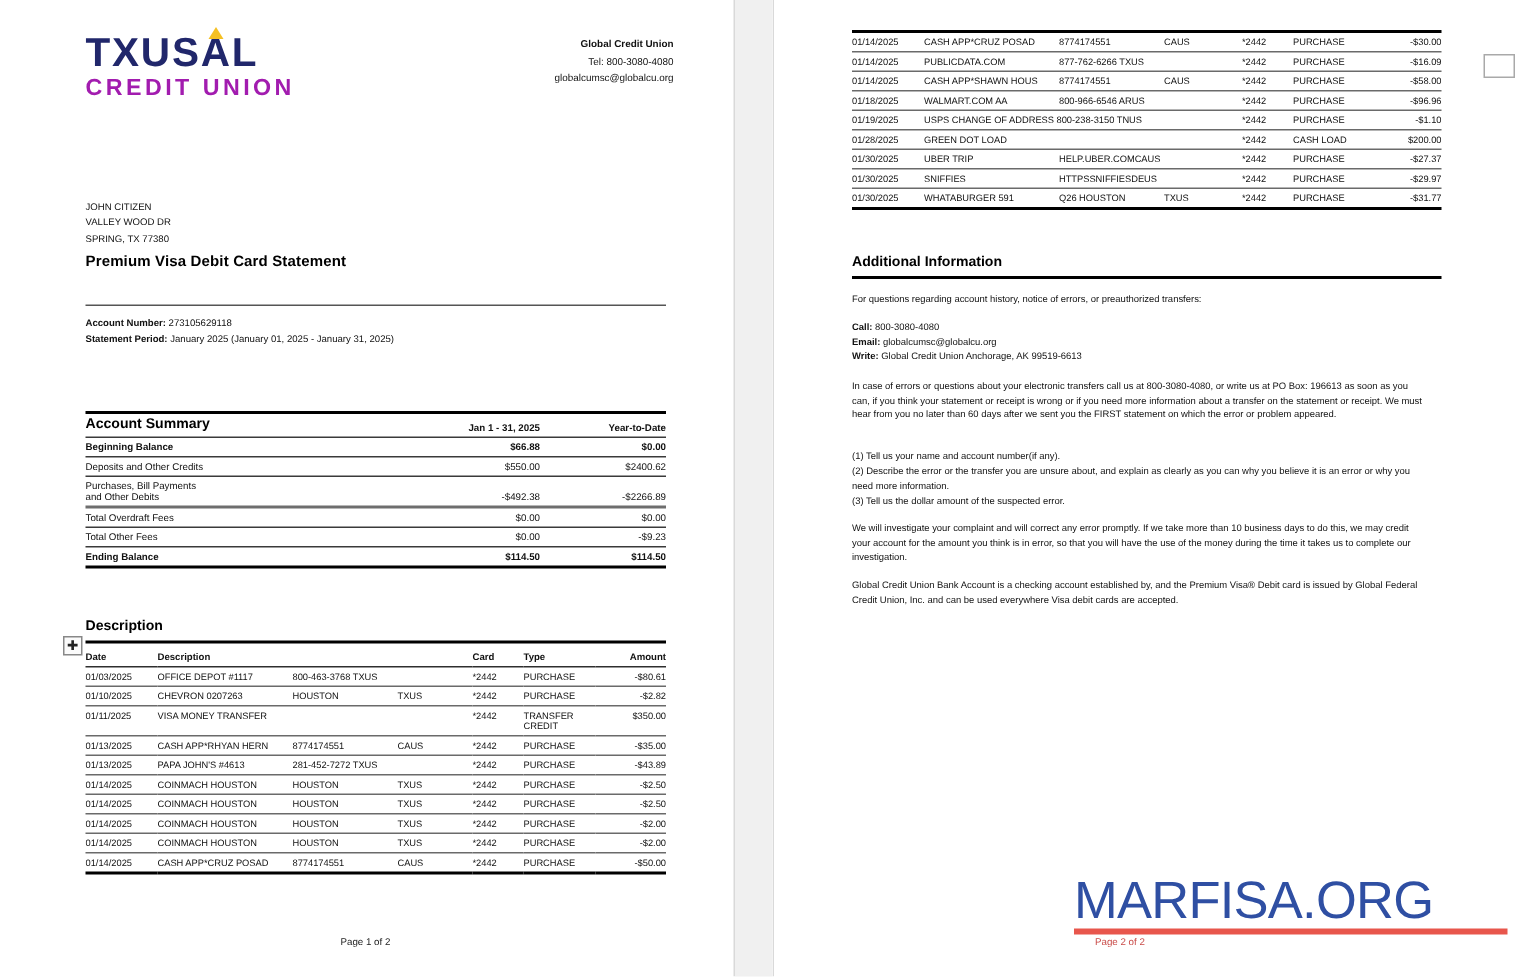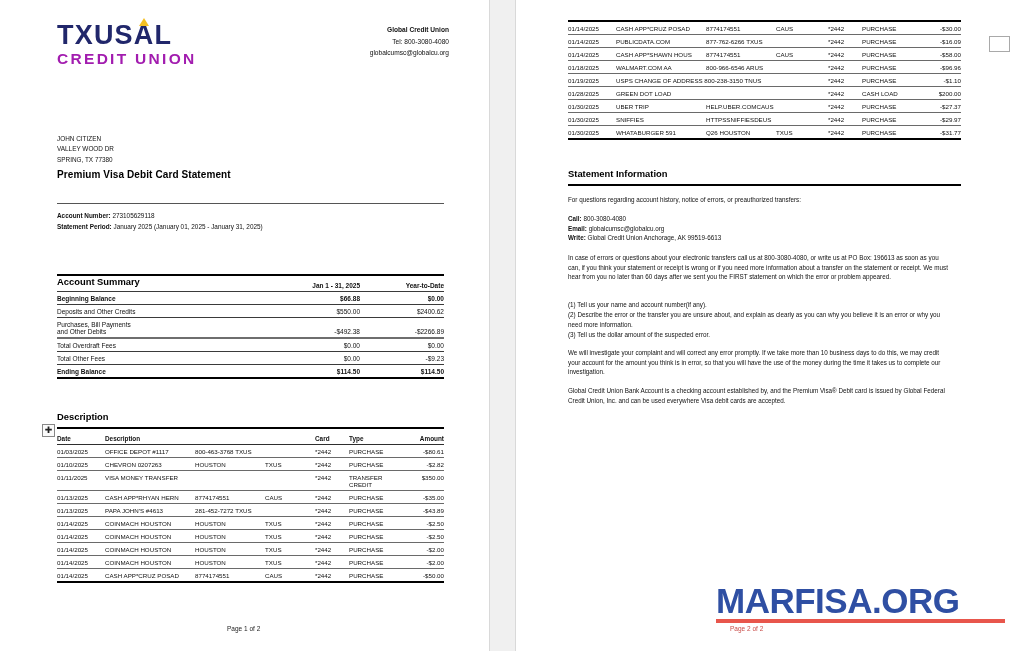--- a/index.html
+++ b/index.html
@@ -217,21 +217,21 @@
 
   
   .wm {
     position: absolute;
     left: 716px; top: 583px;
     z-index: 30;
     pointer-events: none;
   }
   .wm-text {
     font-size: 35px;
-    font-weight: 700;
+    font-weight: 400;
     letter-spacing: -0.5px;
     color: #2f4fa3;
     line-height: 1;
     font-family: "Liberation Sans", sans-serif;
   }
   .wm-bar {
     margin-top: 1px;
     height: 4px;
     background: #e8564c;
     width: 289px;
@@ -564,21 +564,21 @@
             <td class="tx-end-rule">*2442</td>
             <td class="tx-end-rule">PURCHASE</td>
             <td class="amt tx-end-rule">-$31.77</td>
           </tr>
         </tbody>
       </table>
     </div>
 
     <div class="resize-box"></div>
 
-    <div class="sec-head" style="left:53px; top:168px;">Statement Information</div>
+    <div class="sec-head" style="left:53px; top:168px;">Additional Information</div>
     <div class="sec-rule" style="left:53px; top:184px; width:393px;"></div>
 
     <div class="ai-p" style="left:53px; top:195px;">For questions regarding account history, notice of errors, or preauthorized transfers:</div>
 
     <div class="ai-p" style="left:53px; top:214px;">
       <div><b>Call:</b><span> 800-3080-4080</span></div>
       <div><b>Email:</b><span> globalcumsc@globalcu.org</span></div>
       <div><b>Write:</b><span> Global Credit Union Anchorage, AK 99519-6613</span></div>
     </div>
 

